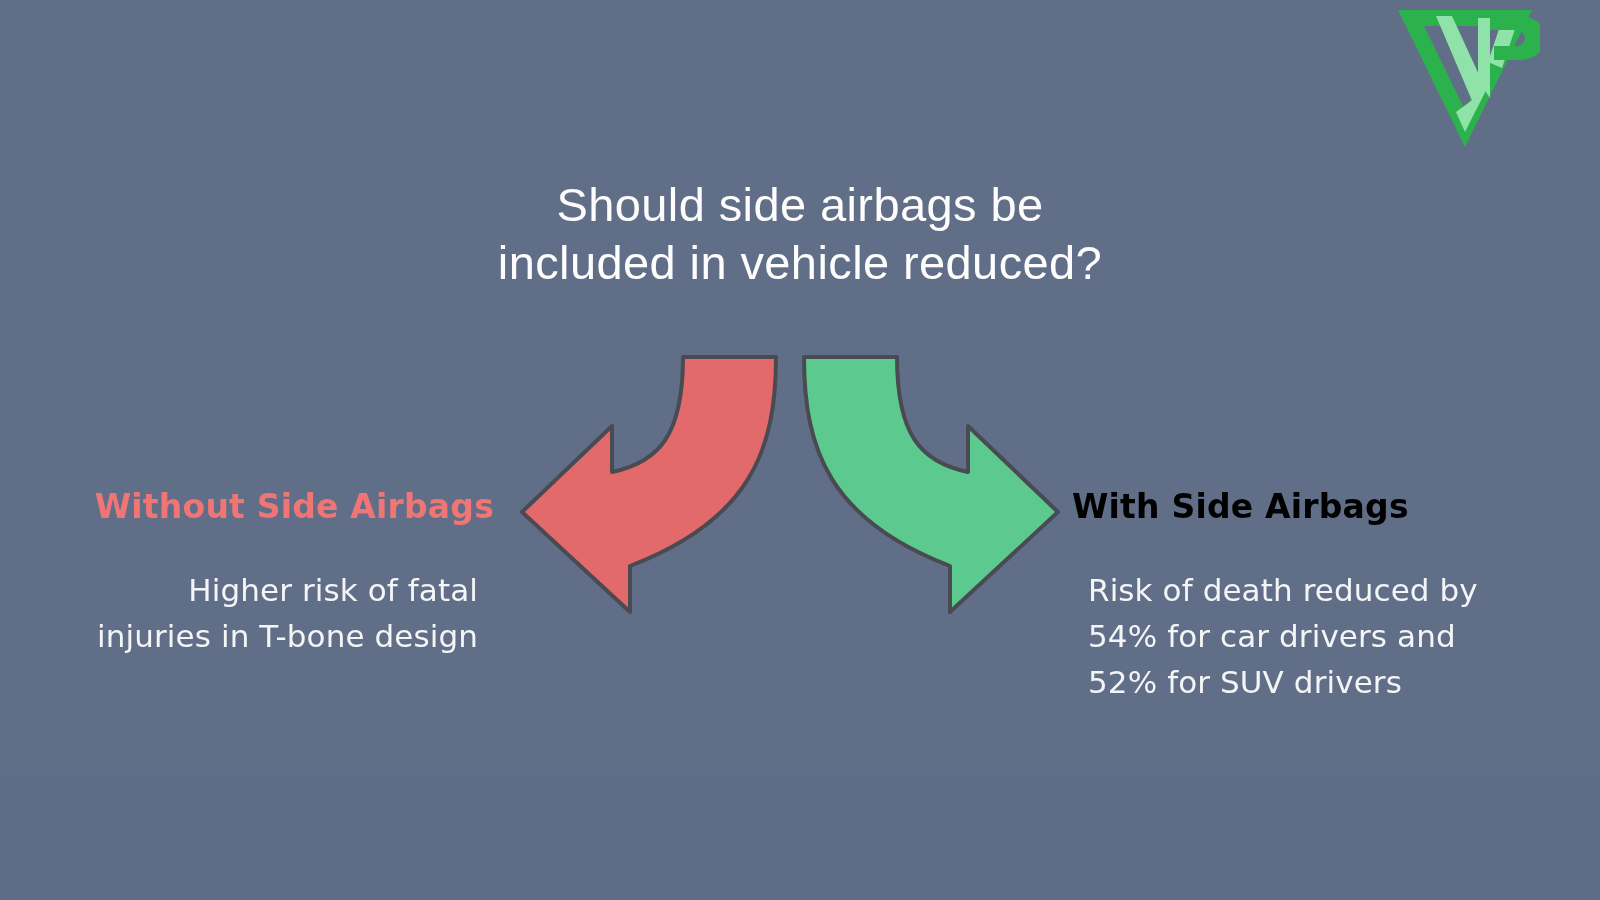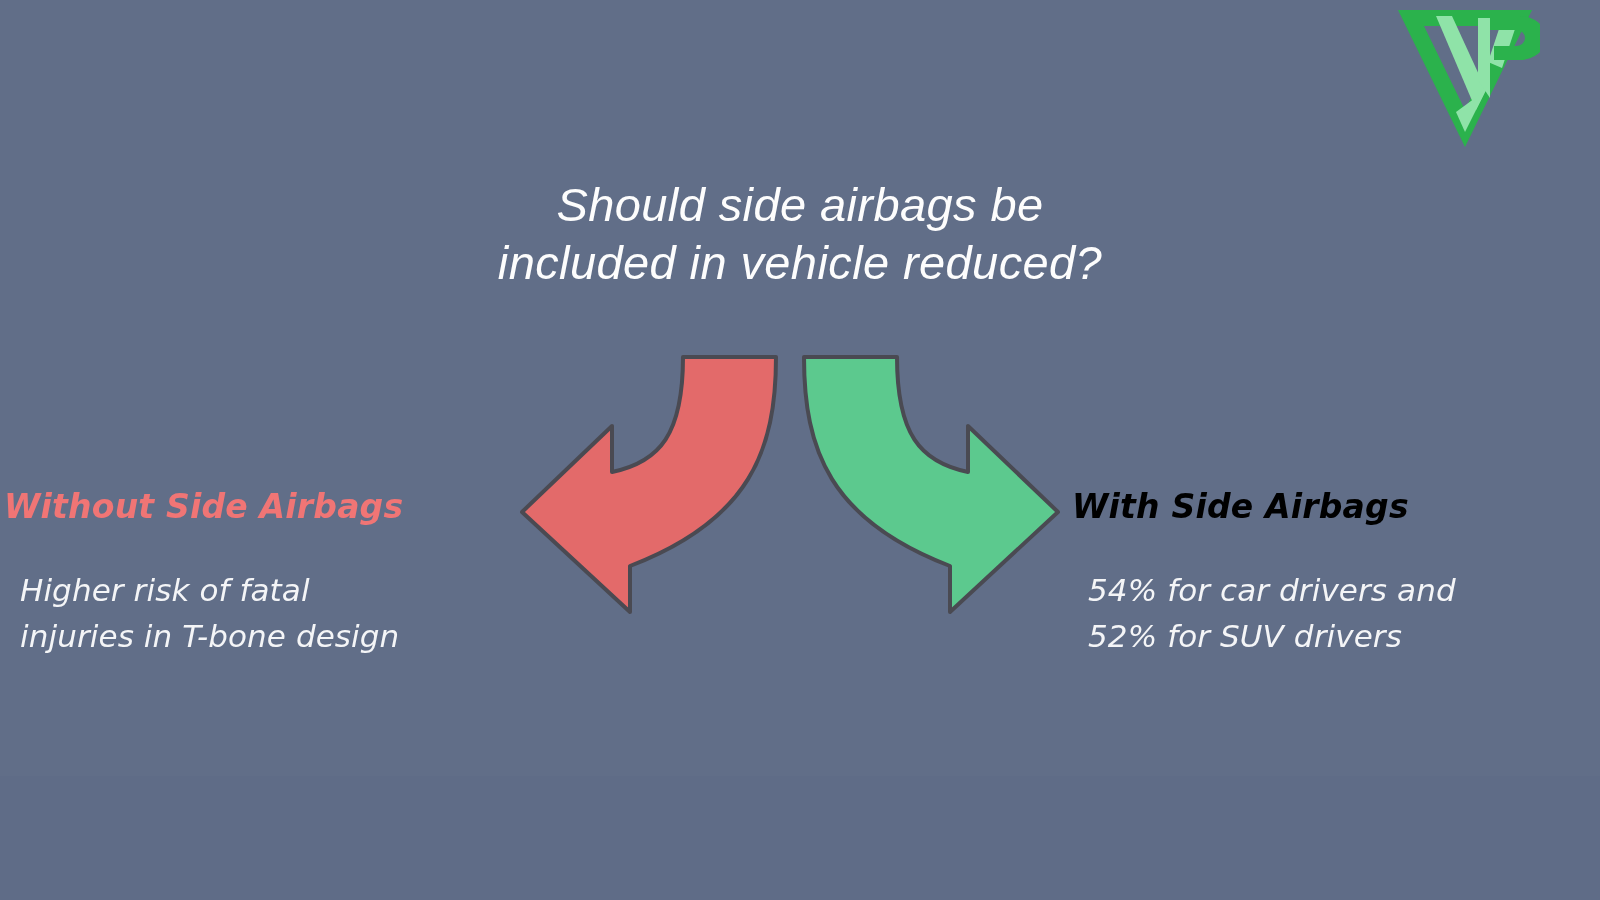--- a/index.html
+++ b/index.html
@@ -7,21 +7,20 @@
     padding: 0;
     background: #5f6c87;
   }
   #stage {
     position: relative;
     width: 1600px;
     height: 776px;
     background: #616e88;
     overflow: hidden;
     font-family: "DejaVu Sans", sans-serif;
-    font-style: italic;
     -webkit-font-smoothing: antialiased;
   }
 
   
   #logo {
     position: absolute;
     left: 1390px;
     top: 2px;
     width: 150px;
     height: 150px;
@@ -51,21 +50,21 @@
     width: 580px;
     height: 300px;
   }
 
   
   .panel {
     position: absolute;
     top: 487px;
     width: 482px;
   }
-  .panel.left  { left: 4px;    padding-right: 8px; }
+  .panel.left  { left: 12px;    text-align: right; padding-right: 8px; }
   .panel.right { left: 1072px; text-align: left; }
 
   .panel-heading {
     font-family: "DejaVu Sans", sans-serif;
     font-size: 33px;
     font-weight: 700;
     line-height: 40px;
     letter-spacing: 0.2px;
     margin: 0;
     white-space: nowrap;
@@ -143,18 +142,19 @@
     <div class="panel-heading">Without Side Airbags</div>
     <div class="panel-body">
       <span class="bline">Higher risk of fatal</span>
       <span class="bline">injuries in T-bone design</span>
     </div>
   </div>
 
   <div class="panel right">
     <div class="panel-heading">With Side Airbags</div>
     <div class="panel-body">
+      <span class="bline">Risk of death reduced by</span>
       <span class="bline">54% for car drivers and</span>
       <span class="bline">52% for SUV drivers</span>
     </div>
   </div>
 
 </div>
 
 </body></html>

